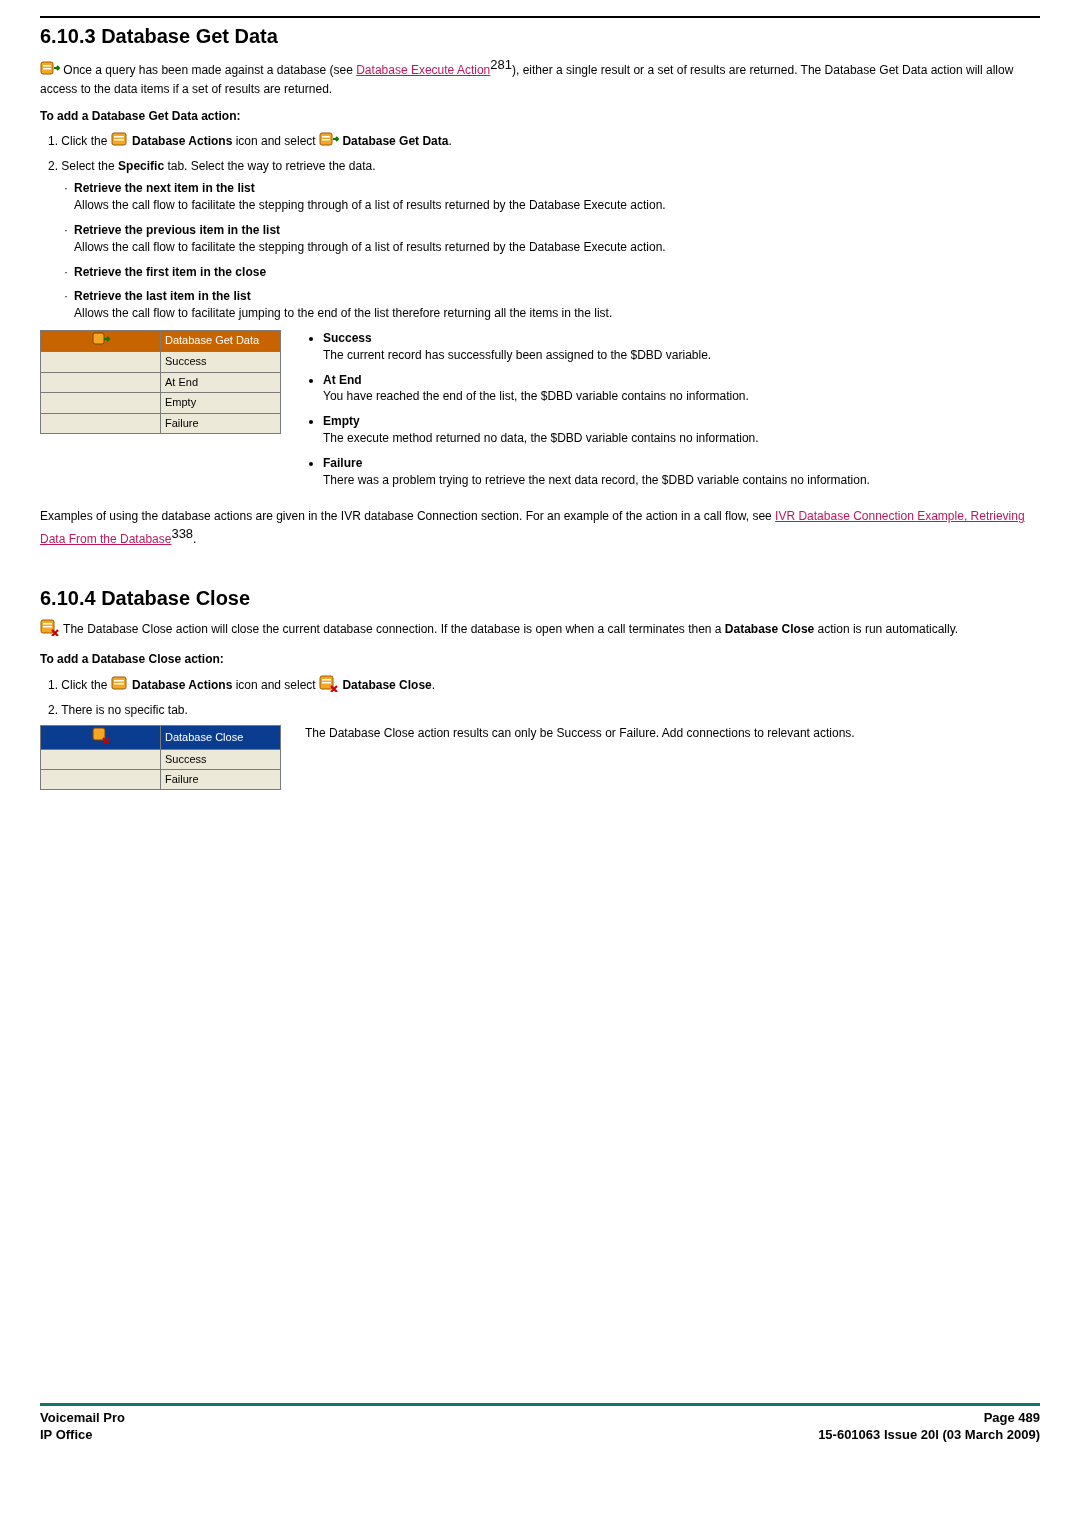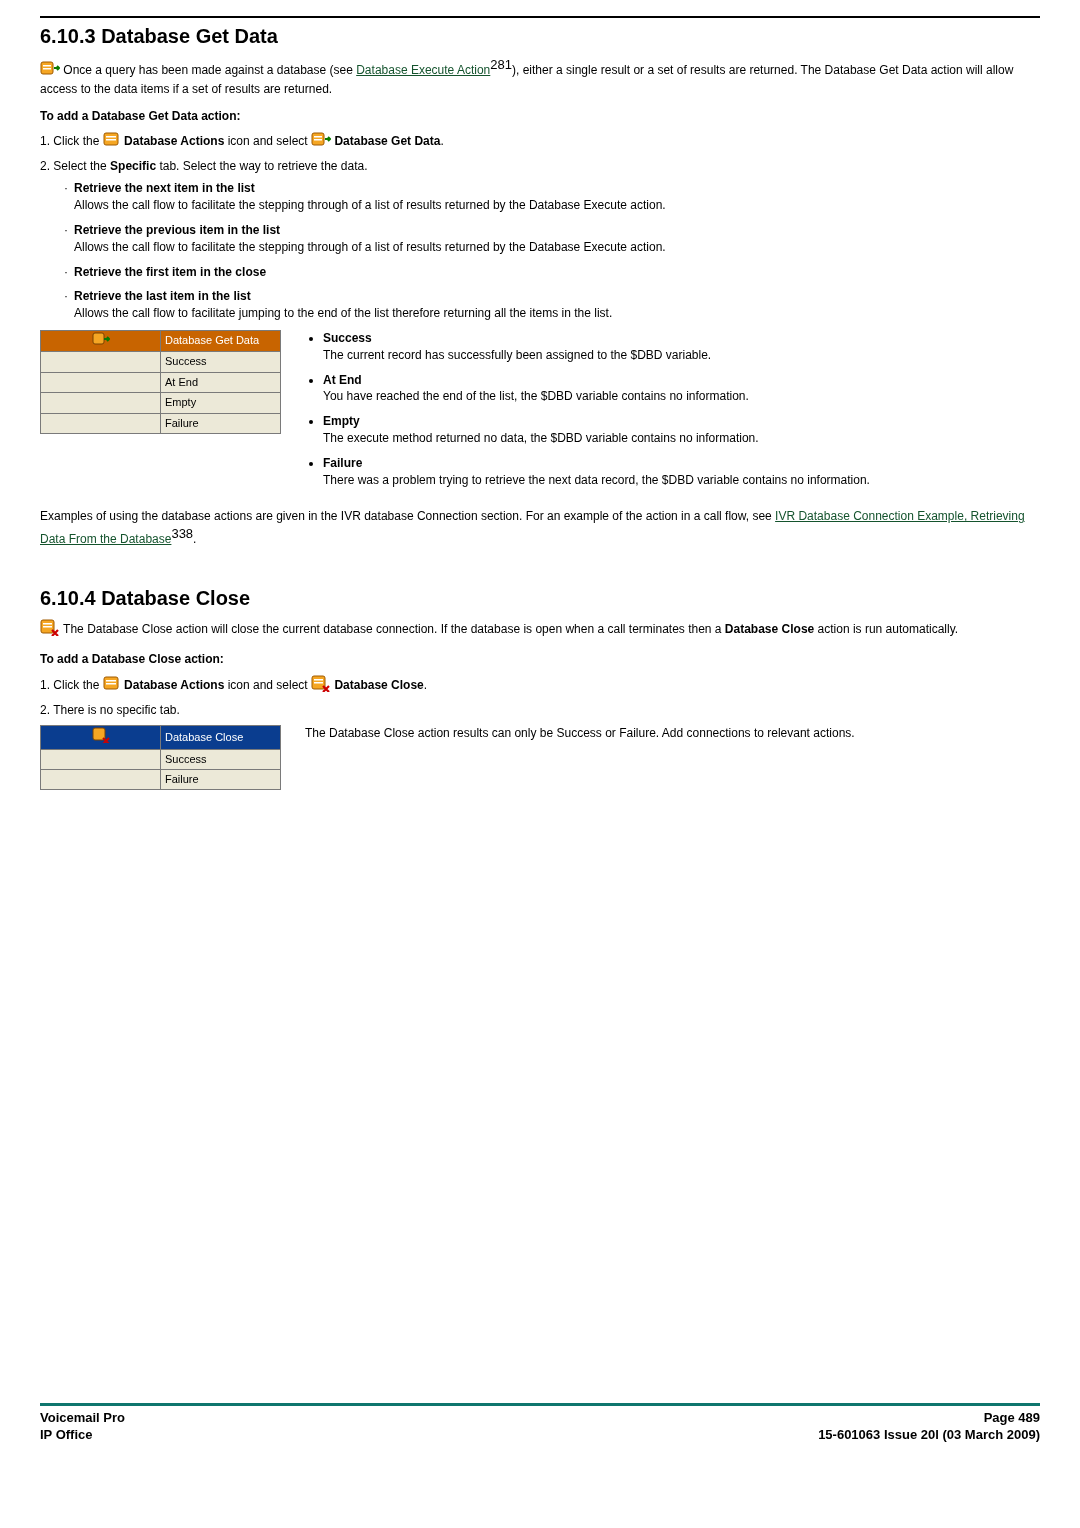--- a/index.html
+++ b/index.html
@@ -21,27 +21,27 @@
     border-top: 2px solid #000;
     margin-bottom: 4px;
   }
   h2.section-title {
     font-family: Arial, Helvetica, sans-serif;
     font-size: 20px;
     font-weight: bold;
     margin-bottom: 6px;
   }
   .intro { margin-bottom: 10px; }
-  .link { color: #14532d; text-decoration: underline; }
+  .link { color: #be185d; text-decoration: underline; }
   .sup { font-size: 13px; vertical-align: super; }
   .sub-heading {
     font-weight: bold;
     margin: 8px 0 6px 0;
   }
-  .step { margin: 6px 0 6px 0; }
+  .step { margin: 6px 0 6px 8px; }
   .bullet-list { margin-left: 24px; }
   .bullet-list .bullet-item { margin-bottom: 8px; }
   .bullet-list .bullet-item .dot {
     display: inline-block; width: 10px; vertical-align: top;
   }
   .bullet-list .bullet-item .bcontent {
     display: inline-block; width: 920px; vertical-align: top;
   }
   .bullet-title { font-weight: bold; }
   .icon-inline {

